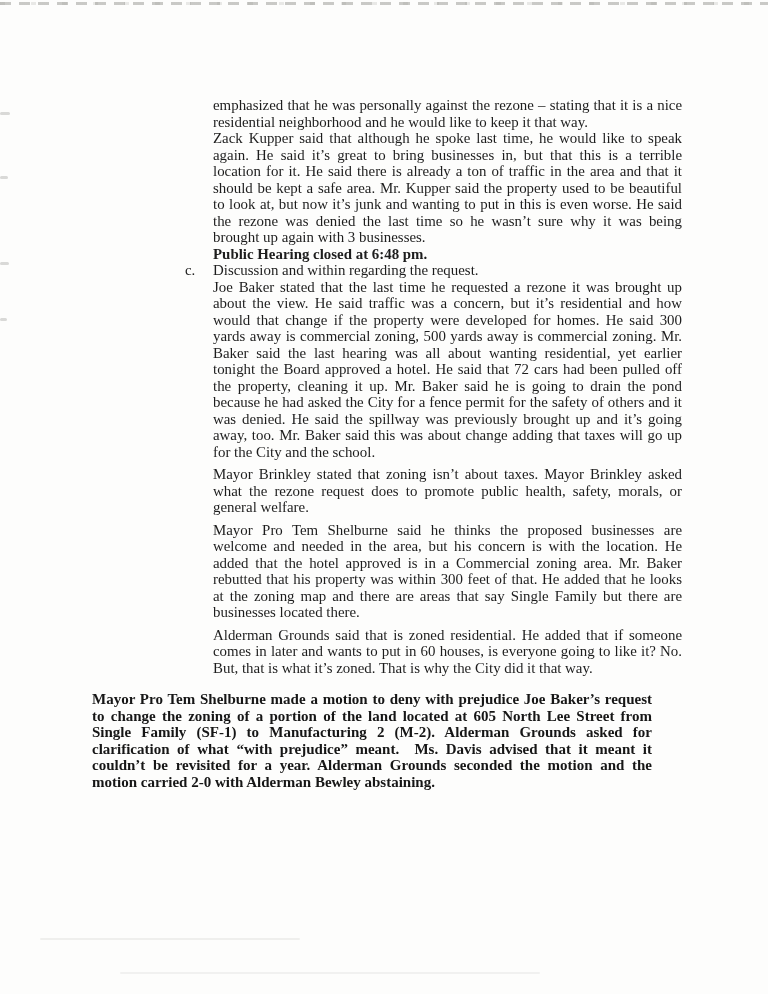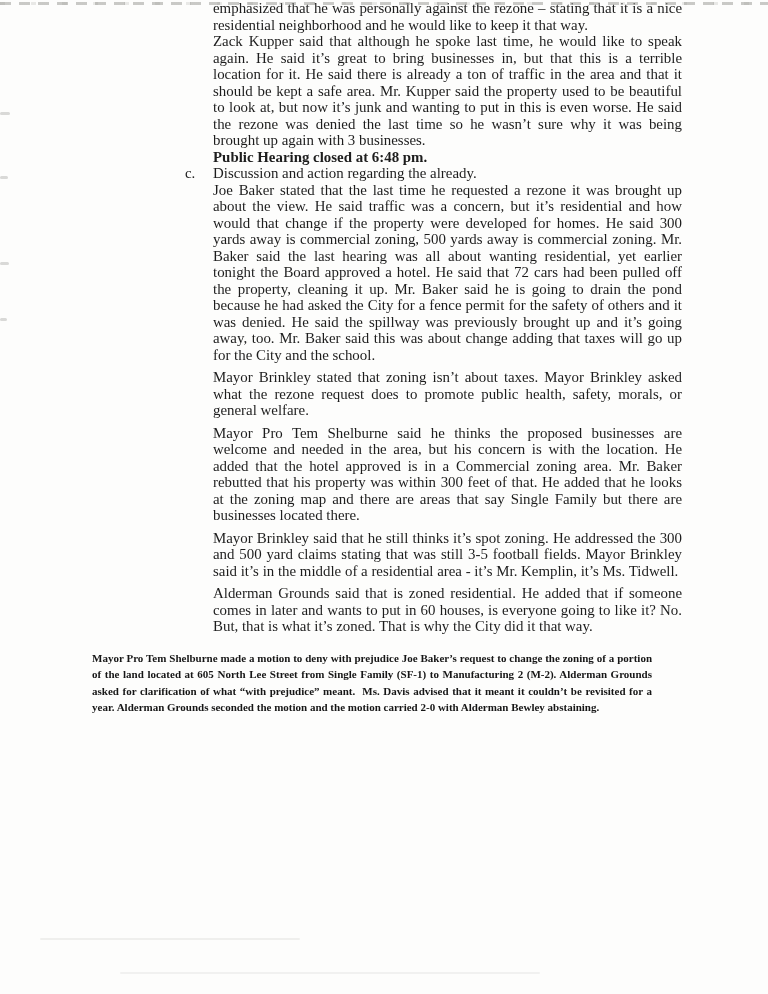--- a/index.html
+++ b/index.html
@@ -38,20 +38,21 @@
   }
   .smudge-1 { left: 0; top: 112px; width: 10px; height: 3px; }
   .smudge-2 { left: 0; top: 176px; width: 8px;  height: 3px; }
   .smudge-3 { left: 0; top: 262px; width: 9px;  height: 3px; }
   .smudge-4 { left: 0; top: 318px; width: 7px;  height: 3px; }
   .smudge-5 { left: 40px; top: 938px; width: 260px; height: 2px; background: rgba(160,160,155,0.15); }
   .smudge-6 { left: 120px; top: 972px; width: 420px; height: 2px; background: rgba(160,160,155,0.12); }
 
   .body-col {
     margin: 0 86px 0 213px;   
+    padding-top: 97px;
     font-size: 14.9px;
     line-height: 16.5px;
     text-align: justify;
   }
   .para {
     margin: 0;
   }
   .para.gap {
     margin-top: 6px;
   }
@@ -61,21 +62,21 @@
   .list-item {
     position: relative;
   }
   .list-marker {
     position: absolute;
     left: -28px;
     top: 0;
   }
   .motion {
     margin: 15px 116px 0 92px;  
-    font-size: 11px;
+    font-size: 15px;
     line-height: 16.5px;
     font-weight: bold;
     text-align: justify;
     white-space: pre-wrap;     
     color: #161616;
   }
 </style>
 </head>
 <body>
 
@@ -92,30 +93,29 @@
   <div class="body-col">
 
     <p class="para">emphasized that he was personally against the rezone – stating that it is a nice residential neighborhood and he would like to keep it that way.</p>
 
     <p class="para">Zack Kupper said that although he spoke last time, he would like to speak again. He said it’s great to bring businesses in, but that this is a terrible location for it. He said there is already a ton of traffic in the area and that it should be kept a safe area. Mr. Kupper said the property used to be beautiful to look at, but now it’s junk and wanting to put in this is even worse. He said the rezone was denied the last time so he wasn’t sure why it was being brought up again with 3 businesses.</p>
 
     <p class="para bold">Public Hearing closed at 6:48 pm.</p>
 
     <div class="list-item">
       <span class="list-marker">c.</span>
-      <p class="para">Discussion and action regarding the already.</p>
+      <p class="para">Discussion and within regarding the request.</p>
     </div>
 
     <p class="para">Joe Baker stated that the last time he requested a rezone it was brought up about the view. He said traffic was a concern, but it’s residential and how would that change if the property were developed for homes. He said 300 yards away is commercial zoning, 500 yards away is commercial zoning. Mr. Baker said the last hearing was all about wanting residential, yet earlier tonight the Board approved a hotel. He said that 72 cars had been pulled off the property, cleaning it up. Mr. Baker said he is going to drain the pond because he had asked the City for a fence permit for the safety of others and it was denied. He said the spillway was previously brought up and it’s going away, too. Mr. Baker said this was about change adding that taxes will go up for the City and the school.</p>
 
     <p class="para gap">Mayor Brinkley stated that zoning isn’t about taxes. Mayor Brinkley asked what the rezone request does to promote public health, safety, morals, or general welfare.</p>
 
     <p class="para gap">Mayor Pro Tem Shelburne said he thinks the proposed businesses are welcome and needed in the area, but his concern is with the location. He added that the hotel approved is in a Commercial zoning area. Mr. Baker rebutted that his property was within 300 feet of that. He added that he looks at the zoning map and there are areas that say Single Family but there are businesses located there.</p>
 
-    <p class="para gap">Mayor Brinkley said that he still thinks it’s spot zoning. He addressed the 300 and 500 yard claims stating that was still 3-5 football fields. Mayor Brinkley said it’s in the middle of a residential area - it’s Mr. Kemplin, it’s Ms. Tidwell.</p>
 
     <p class="para gap">Alderman Grounds said that is zoned residential. He added that if someone comes in later and wants to put in 60 houses, is everyone going to like it? No. But, that is what it’s zoned. That is why the City did it that way.</p>
 
 
   </div>
 
   <p class="motion">Mayor Pro Tem Shelburne made a motion to deny with prejudice Joe Baker’s request to change the zoning of a portion of the land located at 605 North Lee Street from Single Family (SF-1) to Manufacturing 2 (M-2). Alderman Grounds asked for clarification of what “with prejudice” meant.  Ms. Davis advised that it meant it couldn’t be revisited for a year. Alderman Grounds seconded the motion and the motion carried 2-0 with Alderman Bewley abstaining.</p>
 
 </div>
 

